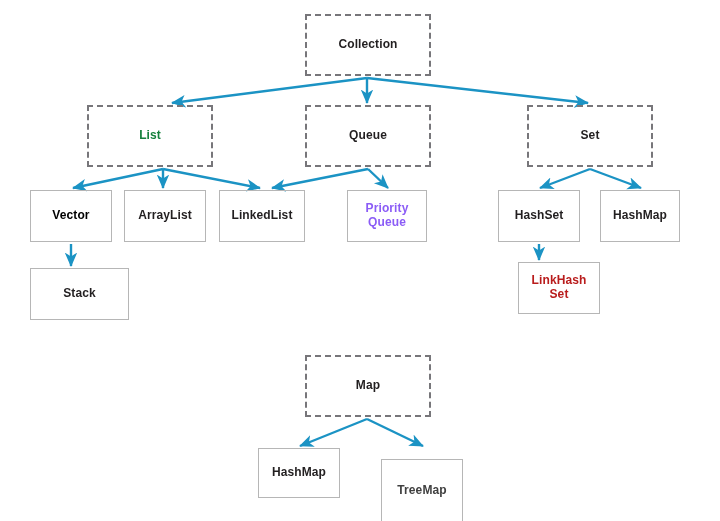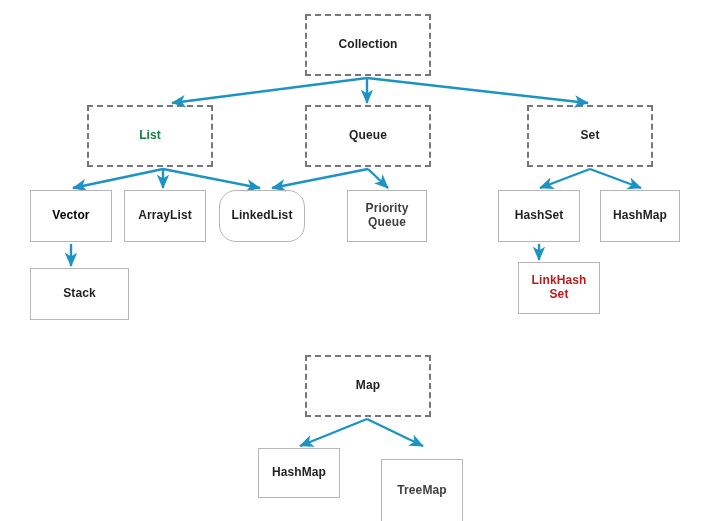--- a/index.html
+++ b/index.html
@@ -94,24 +94,24 @@
       </div>
       <div class="node interface-node" style="left: 527px; top: 105px; width: 126px; height: 62px; border-color: rgb(119, 118, 122); color: rgb(34, 31, 32);">
         <span class="node-label">Set</span>
       </div>
       <div class="node class-node" style="left: 30px; top: 190px; width: 82px; height: 52px; border-color: rgb(182, 182, 182); color: #000000;">
         <span class="node-label">Vector</span>
       </div>
       <div class="node class-node" style="left: 124px; top: 190px; width: 82px; height: 52px; border-color: rgb(182, 182, 182); color: rgb(34, 31, 32);">
         <span class="node-label">ArrayList</span>
       </div>
-      <div class="node class-node" style="left: 219px; top: 190px; width: 86px; height: 52px; border-color: rgb(182, 182, 182); color: rgb(34, 31, 32); border-radius: 17px;">
+      <div class="node class-node" style="left: 219px; top: 190px; width: 86px; height: 52px; border-color: rgb(182, 182, 182); color: rgb(34, 31, 32);">
         <span class="node-label">LinkedList</span>
       </div>
-      <div class="node class-node" style="left: 347px; top: 190px; width: 80px; height: 52px; border-color: rgb(182, 182, 182); color: #404040;">
+      <div class="node class-node" style="left: 347px; top: 190px; width: 80px; height: 52px; border-color: rgb(182, 182, 182); color: #8b5cf6;">
         <span class="node-label">Priority
 Queue</span>
       </div>
       <div class="node class-node" style="left: 498px; top: 190px; width: 82px; height: 52px; border-color: rgb(182, 182, 182); color: rgb(34, 31, 32);">
         <span class="node-label">HashSet</span>
       </div>
       <div class="node class-node" style="left: 600px; top: 190px; width: 80px; height: 52px; border-color: rgb(182, 182, 182); color: rgb(34, 31, 32);">
         <span class="node-label">HashMap</span>
       </div>
       <div class="node class-node" style="left: 30px; top: 268px; width: 99px; height: 52px; border-color: rgb(182, 182, 182); color: rgb(34, 31, 32);">

